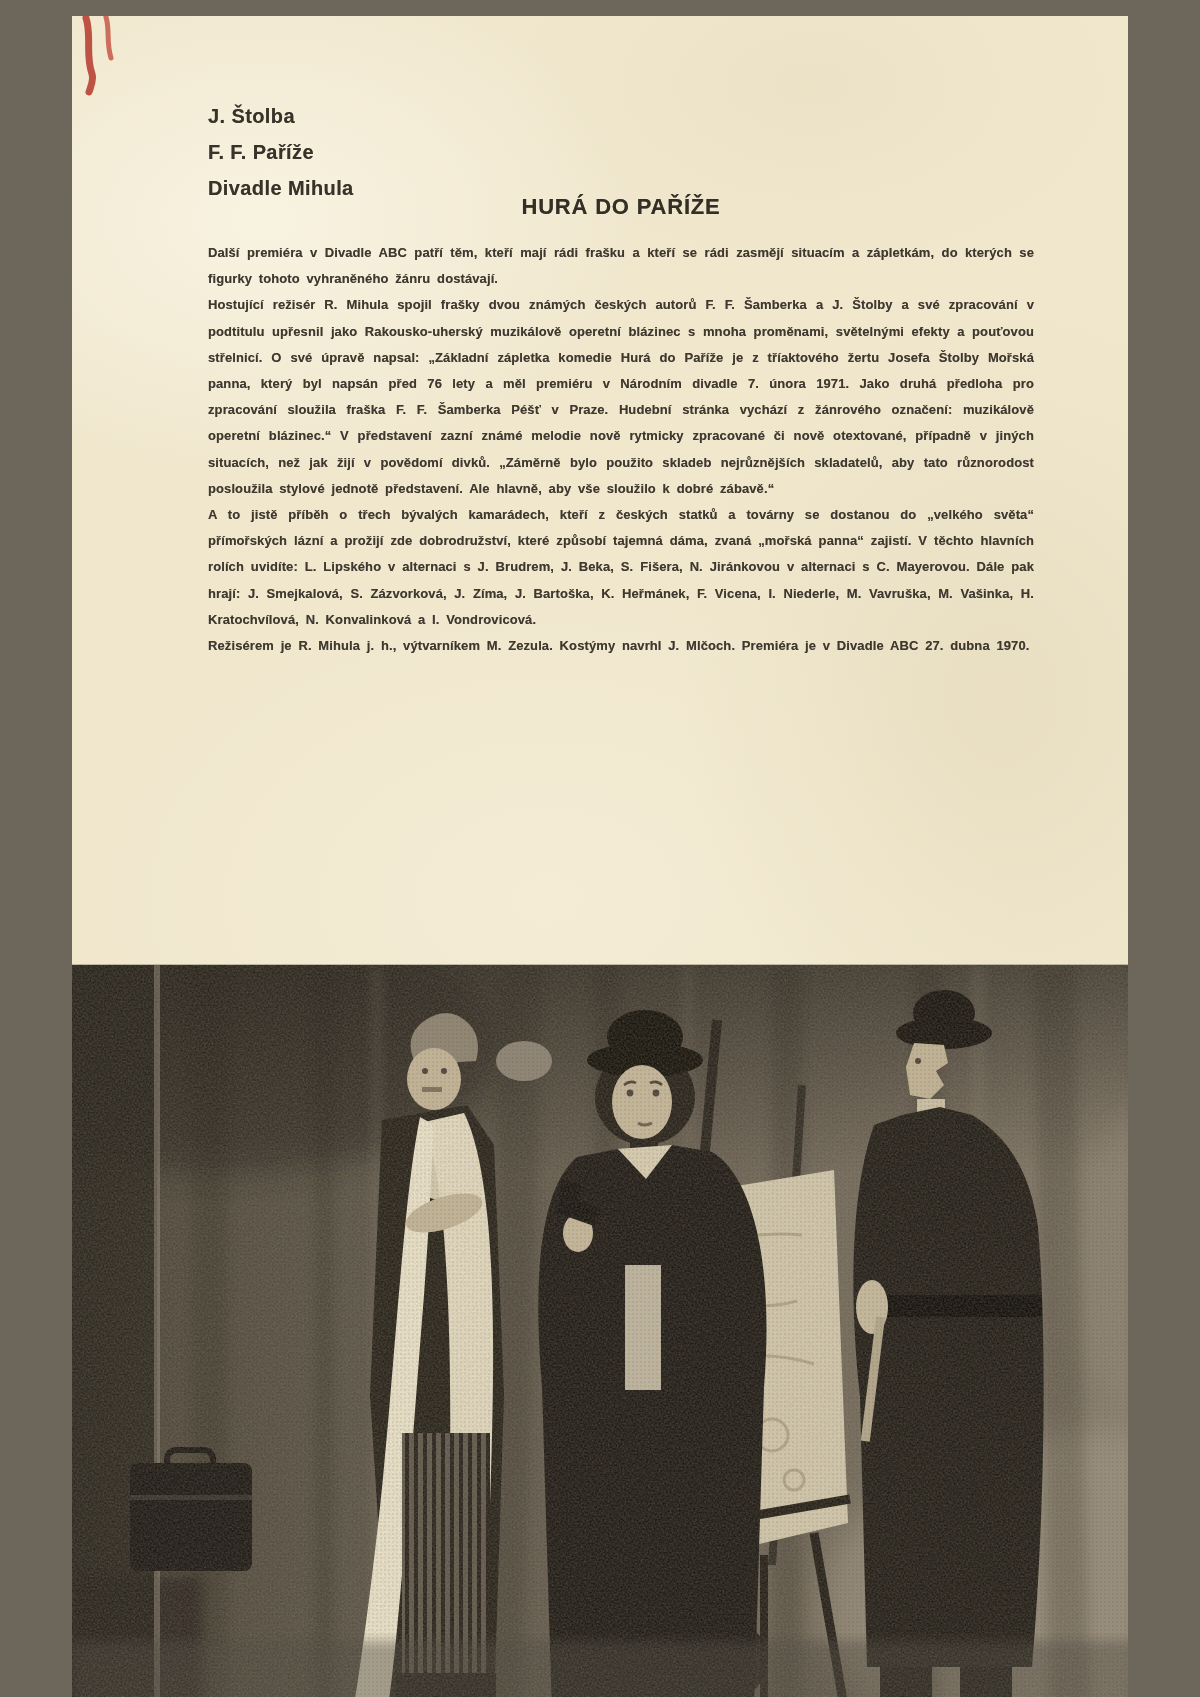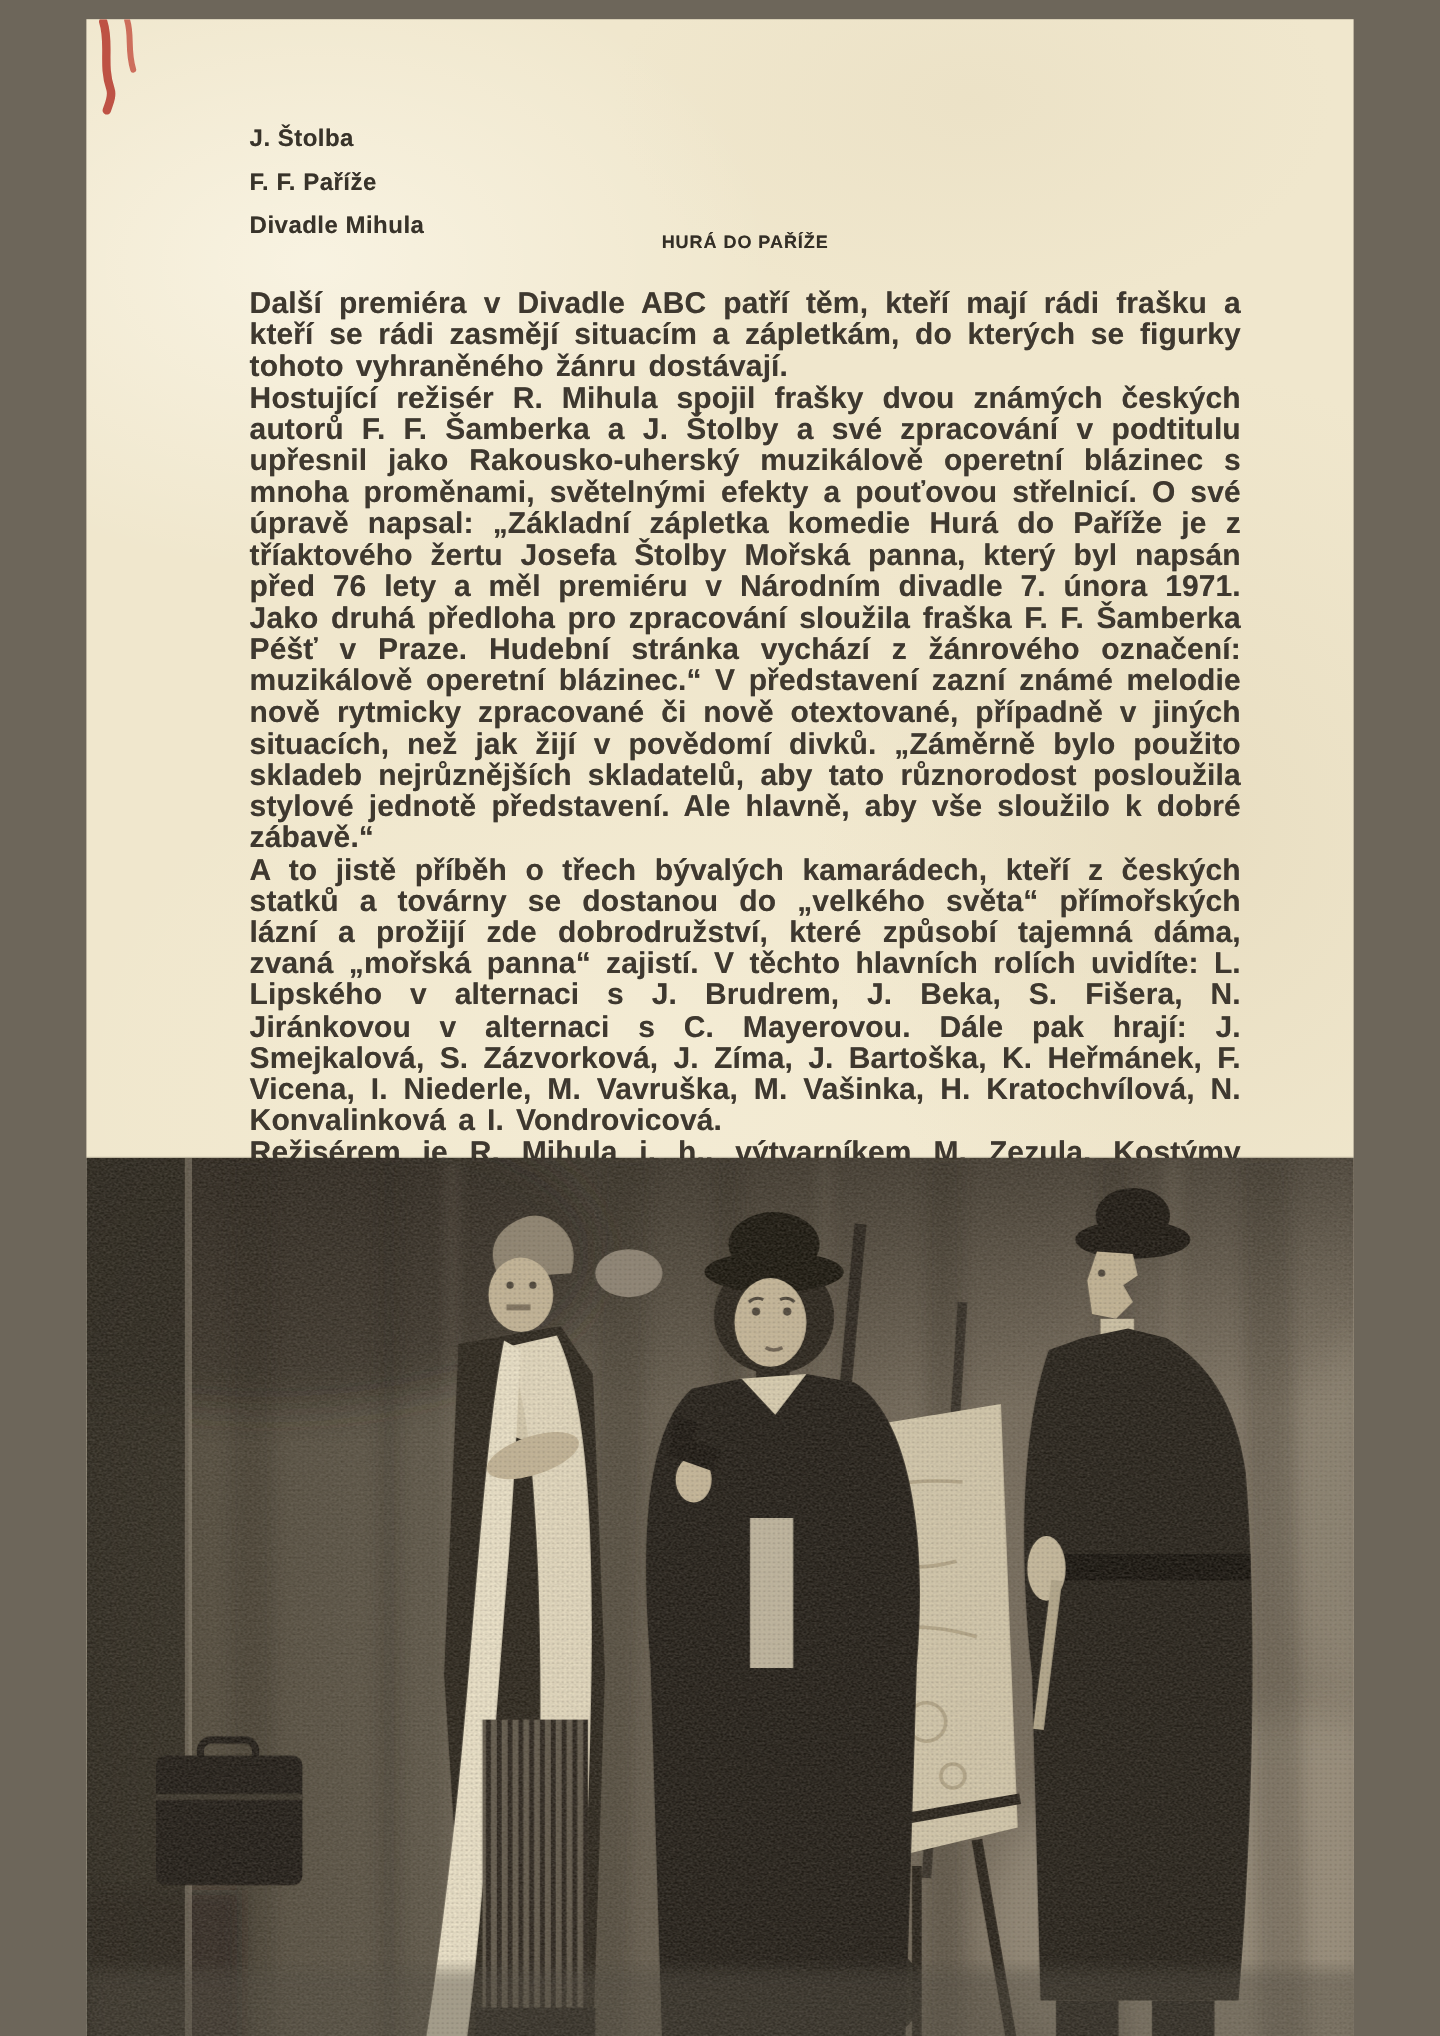--- a/index.html
+++ b/index.html
@@ -18,27 +18,27 @@
   }
   .corner-marks { position:absolute; left:4px; top:0; }
   .authors { position:absolute; left:136px; top:82px; }
   .author-line {
     font-size:20px; line-height:36px; font-weight:bold;
     color:#38332a; letter-spacing:.4px;
     text-shadow:0 0 .5px rgba(56,51,42,.55);
   }
   .title {
     position:absolute; left:136px; top:178px; width:826px; margin:0;
-    text-align:center; font-size:15px; font-weight:bold;
+    text-align:center; font-size:22px; font-weight:bold;
     color:#332e26; letter-spacing:.8px;
     text-shadow:0 0 .5px rgba(51,46,38,.55);
   }
   .article {
     position:absolute; left:136px; top:224px; width:826px;
-    font-size:25px; line-height:26.2px; font-weight:bold;
+    font-size:13px; line-height:26.2px; font-weight:bold;
     color:#3e382f; letter-spacing:.1px; word-spacing:3px;
     text-align:justify; text-shadow:0 0 .5px rgba(62,56,47,.5);
   }
   .article p { margin:0; }
   .photo-wrap {
     position:absolute; left:0; top:949px; width:1170px; height:748px;
     box-shadow:0 0 0 1px rgba(40,35,25,.25);
   }
   .photo-wrap svg { display:block; }
 </style>

